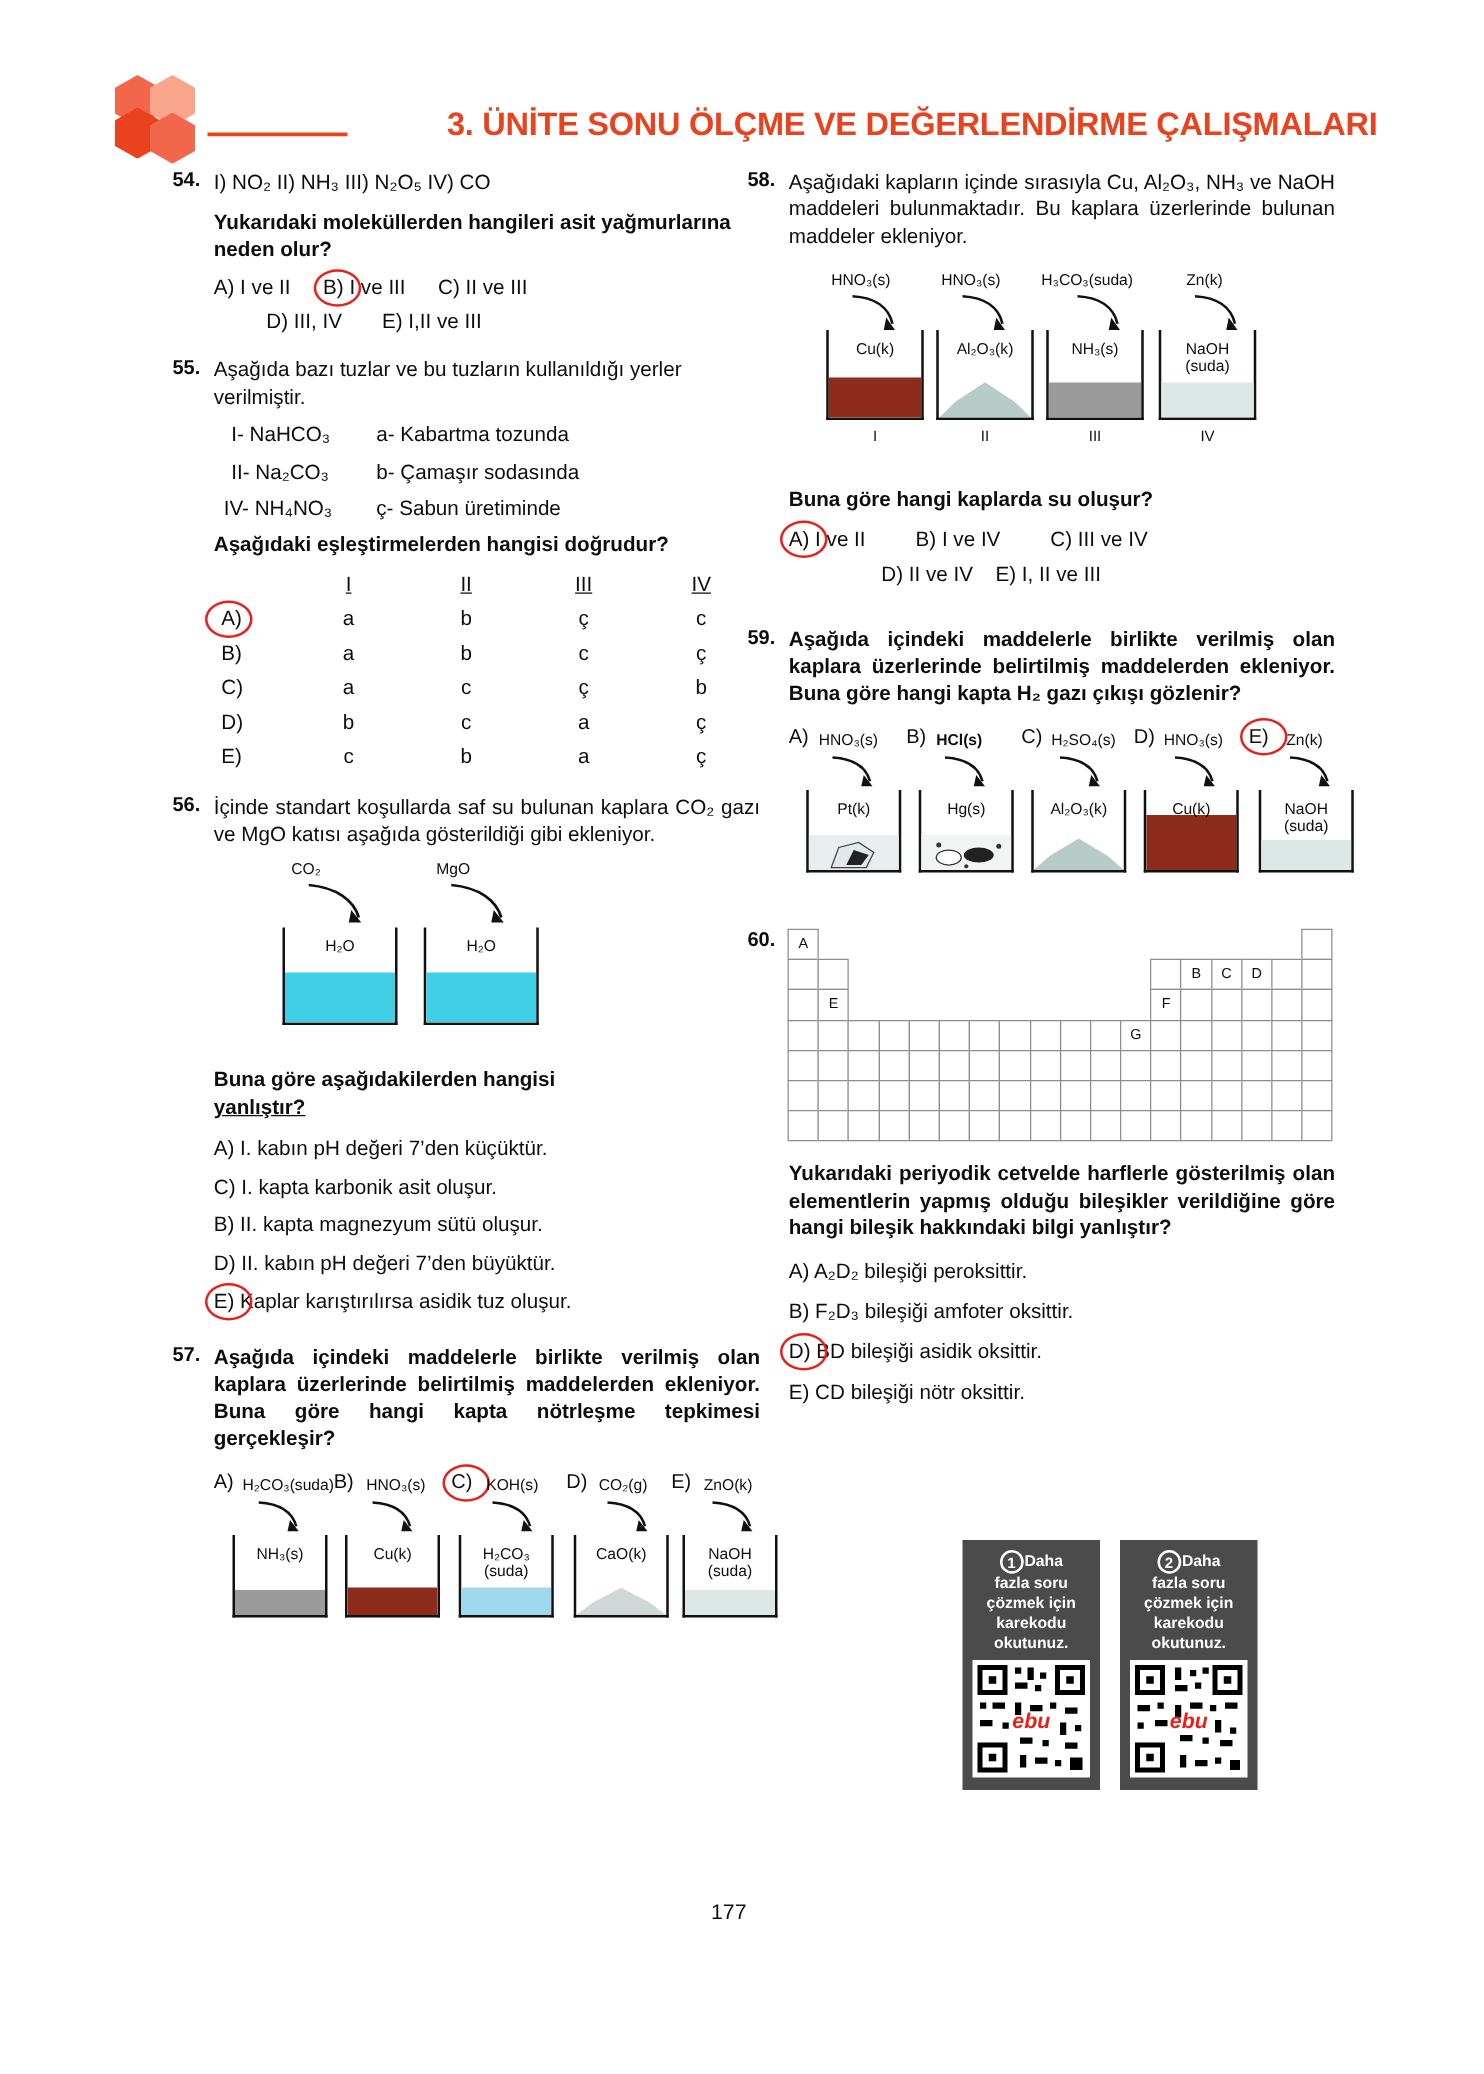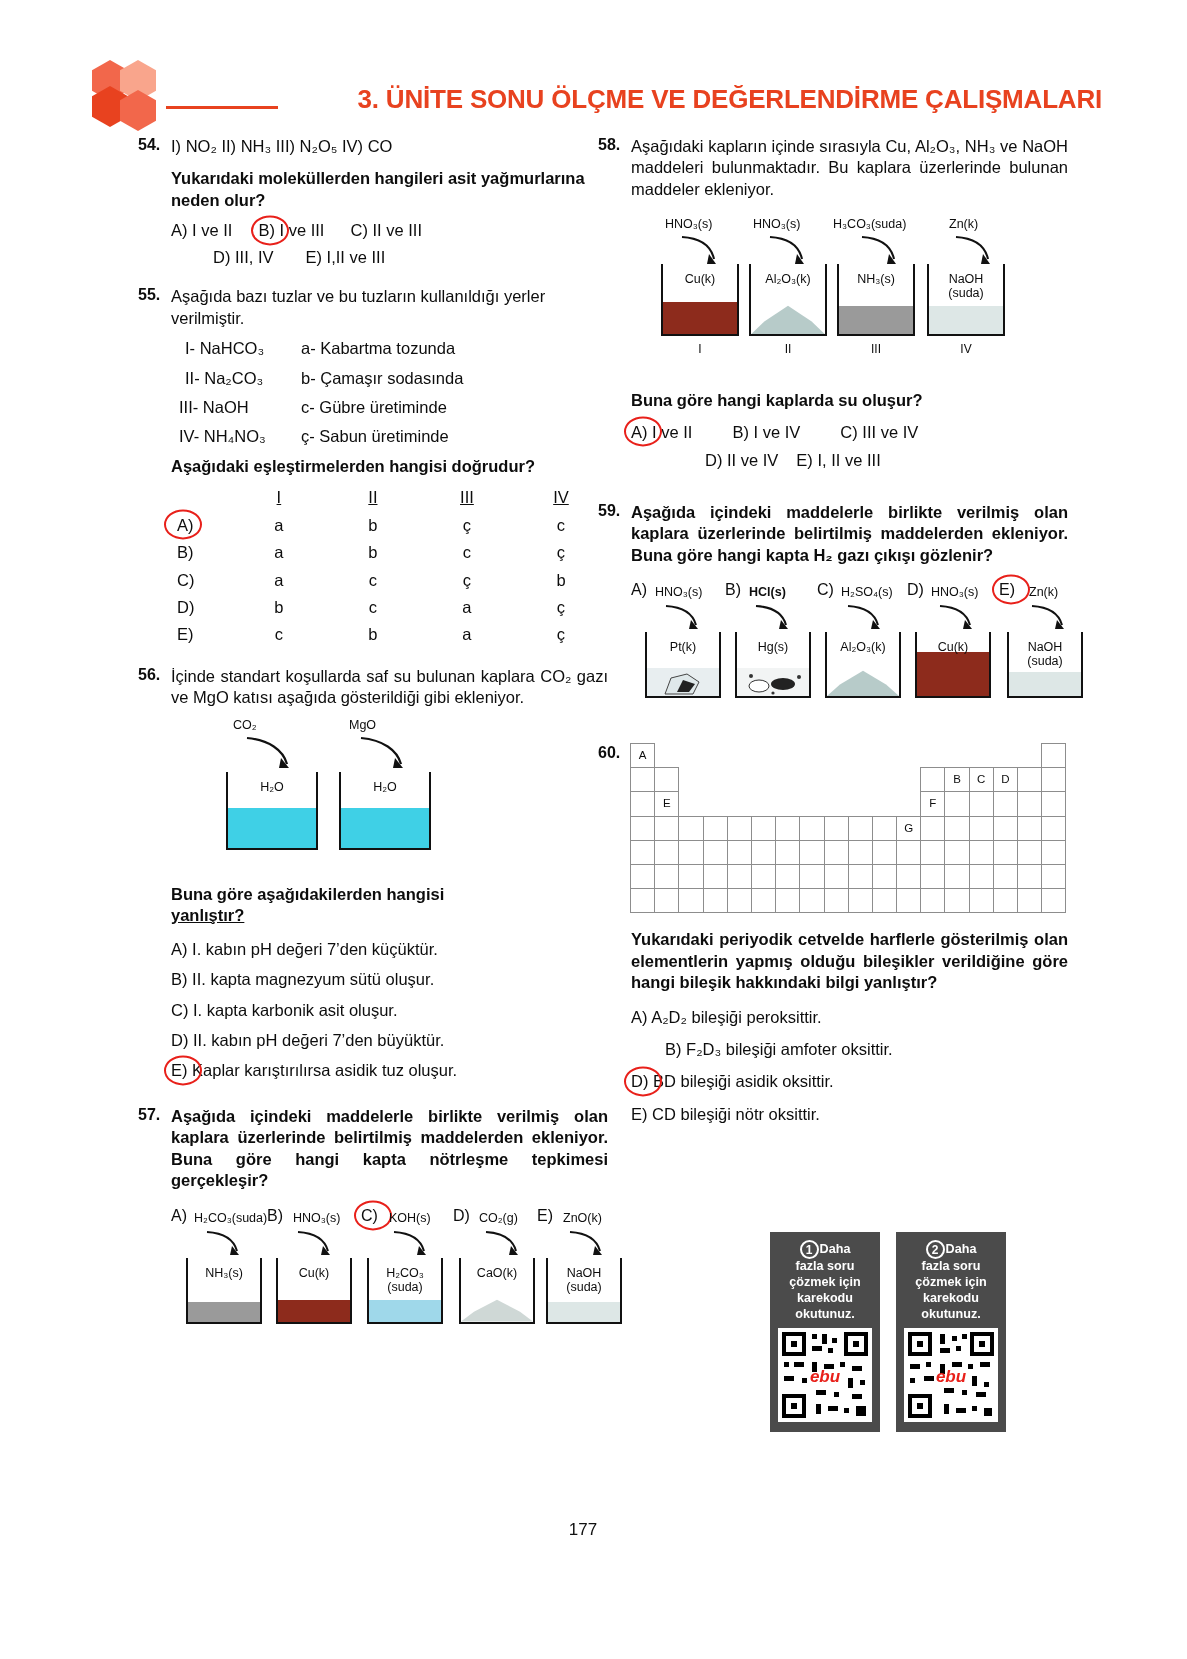--- a/index.html
+++ b/index.html
@@ -181,24 +181,20 @@
         <div class="matchlist">
           <div class="matchrow">
             <span class="lft">I- NaHCO₃</span>
             <span class="rgt">a- Kabartma tozunda</span>
           </div>
           <div class="matchrow">
             <span class="lft">II- Na₂CO₃</span>
             <span class="rgt">b- Çamaşır sodasında</span>
           </div>
           <div class="matchrow">
-            <span class="lft" style="padding-left:8px;">III- NaOH</span>
-            <span class="rgt">c- Gübre üretiminde</span>
-          </div>
-          <div class="matchrow">
             <span class="lft" style="padding-left:8px;">IV- NH₄NO₃</span>
             <span class="rgt">ç- Sabun üretiminde</span>
           </div>
         </div>
 
         <div class="stem mt6">Aşağıdaki eşleştirmelerden hangisi doğrudur?</div>
 
         <div class="agrid">
           <div class="arow hdr">
             <span class="acell lbl"></span>
@@ -276,22 +272,22 @@
               <div class="fill water" style="height:40px;"></div>
             </div>
           </div>
         </div>
 
         <div class="stem" style="margin-top:2px;">Buna göre aşağıdakilerden hangisi</div>
         <div class="stem u" style="display:inline-block;">yanlıştır?</div>
 
         <div style="margin-top:12px;">
           <div style="margin-bottom:9px;">A) I. kabın pH değeri 7’den küçüktür.</div>
+          <div style="margin-bottom:9px;">C) I. kapta karbonik asit oluşur.</div>
           <div style="margin-bottom:9px;">B) II. kapta magnezyum sütü oluşur.</div>
-          <div style="margin-bottom:9px;">C) I. kapta karbonik asit oluşur.</div>
           <div style="margin-bottom:9px;">D) II. kabın pH değeri 7’den büyüktür.</div>
           <div style="margin-bottom:2px;"><span class="circled">E) Kaplar karıştırılırsa asidik tuz oluşur.</span></div>
         </div>
       </div>
     </div>
 
     <div class="q" style="margin-top:24px;">
       <div class="qnum">57.</div>
       <div class="qbody">
         <div class="stem just">Aşağıda içindeki maddelerle birlikte verilmiş olan kaplara üzerlerinde belirtilmiş maddelerden ekleniyor. Buna göre hangi kapta nötrleşme tepkimesi gerçekleşir?</div>
@@ -663,21 +659,21 @@
               <div class="ptc"></div>
             <div class="ptc"></div>
               <div class="ptc"></div>
           </div>
         </div>
 
         <div class="stem just" style="margin-top:16px;">Yukarıdaki periyodik cetvelde harflerle gösterilmiş olan elementlerin yapmış olduğu bileşikler verildiğine göre hangi bileşik hakkındaki bilgi yanlıştır?</div>
 
         <div style="margin-top:13px;">
           <div style="margin-bottom:11px;">A) A₂D₂ bileşiği peroksittir.</div>
-          <div style="margin-bottom:11px;margin-left:34px;">B) F₂D₃ bileşiği amfoter oksittir.</div>
+          <div style="margin-bottom:11px;">B) F₂D₃ bileşiği amfoter oksittir.</div>
           <div style="margin-bottom:11px;"><span class="circled">D) BD bileşiği asidik oksittir.</span></div>
           <div style="margin-bottom:2px;">E) CD bileşiği nötr oksittir.</div>
         </div>
       </div>
     </div>
   </div>
 
   <div class="qrzone">
     <div class="qrbox">
       <div class="qrnumrow">

